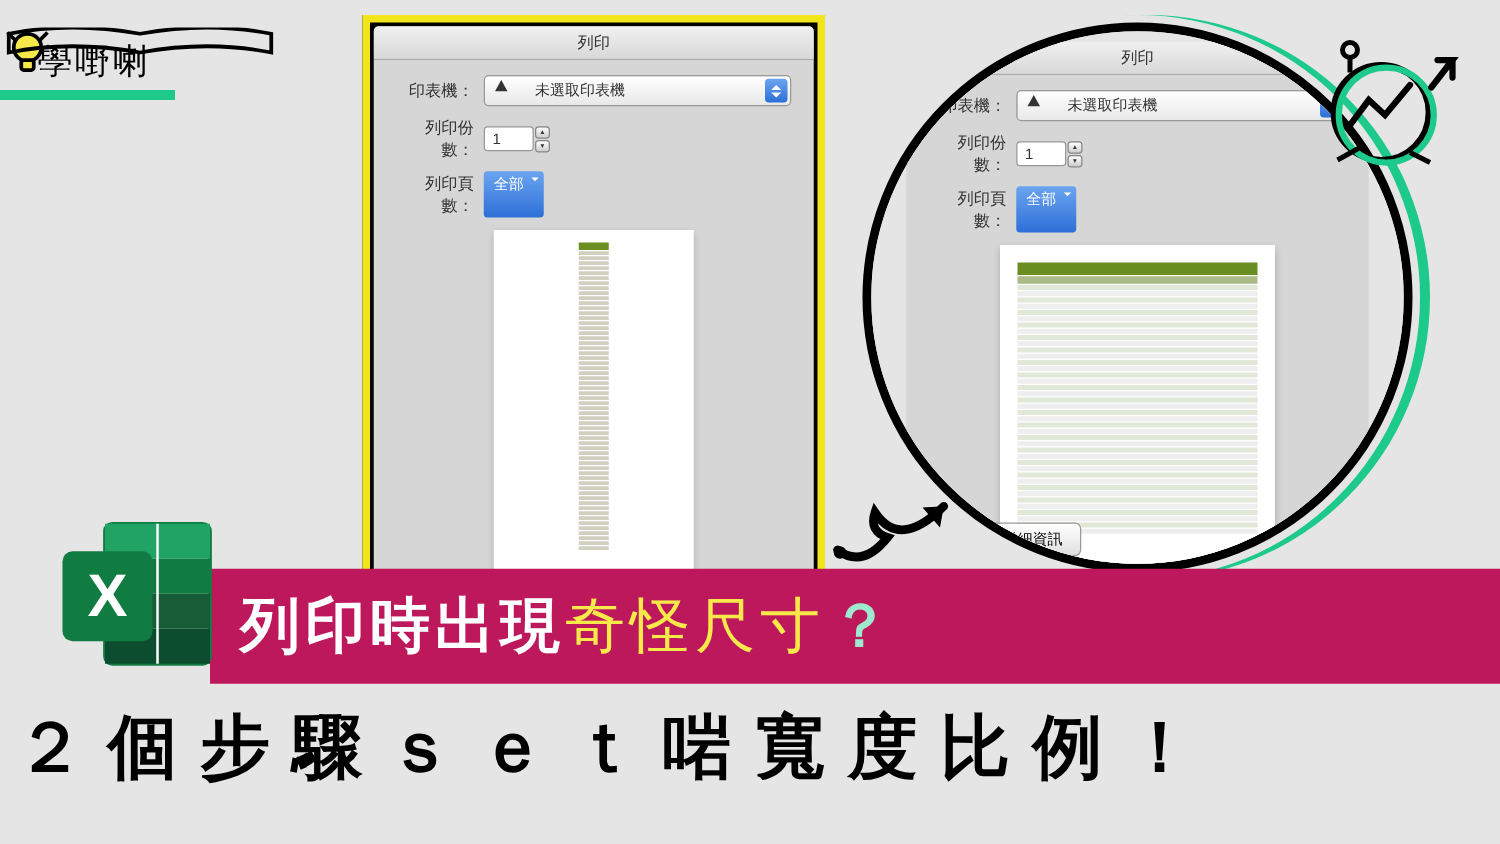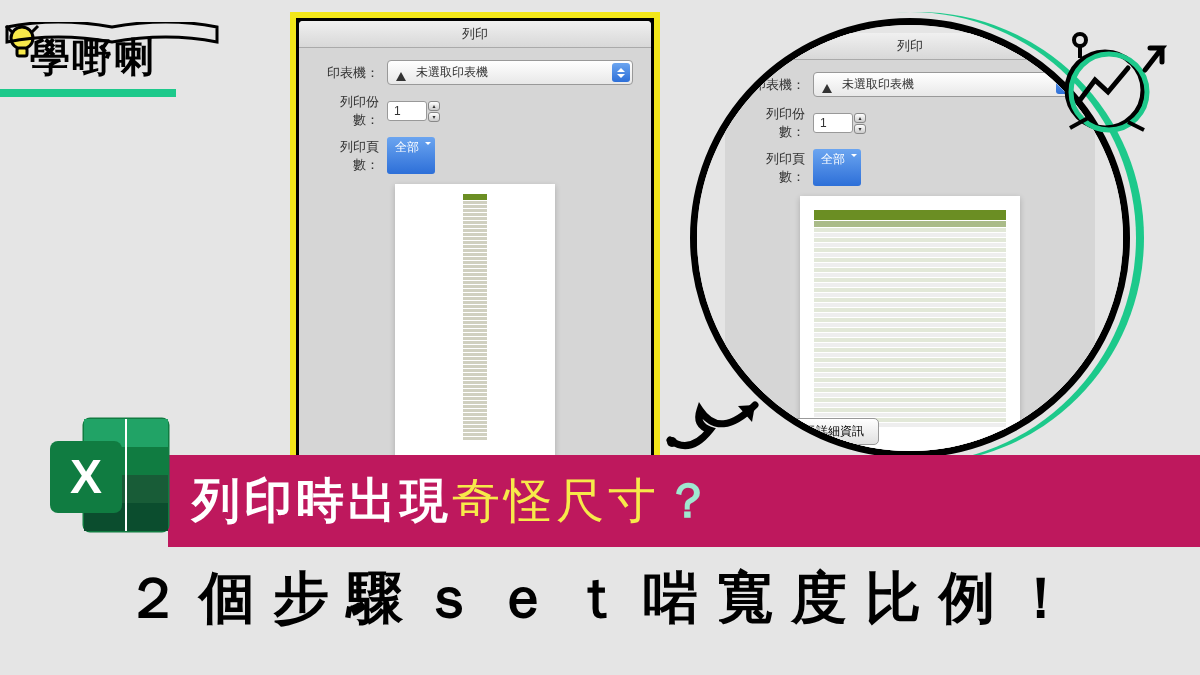--- a/index.html
+++ b/index.html
@@ -1,41 +1,41 @@
 <!DOCTYPE html>
 <html><head>
 <meta charset="utf-8">
 <style>
 *{margin:0;padding:0;box-sizing:border-box}
 body{width:1200px;height:675px;background:#e5e5e5;font-family:-apple-system,"PingFang TC","Microsoft JhengHei",sans-serif;position:relative;overflow:hidden}
 
 
 .learn-badge{position:absolute;top:30px;left:30px;z-index:10}
 .learn-badge svg{position:absolute;top:-8px;left:-28px}
-.learn-text{font-size:40px;font-weight:700;color:#000;position:relative;z-index:2;letter-spacing:2px}
+.learn-text{font-size:28px;font-weight:400;color:#000;position:relative;z-index:2;letter-spacing:2px}
 .learn-underline{position:absolute;left:-30px;right:-20px;bottom:-12px;height:8px;background:#1dc98b}
 .book-lines{position:absolute;bottom:-24px;left:-40px}
 
 
 .dialog-left{position:absolute;top:12px;left:290px;width:370px;height:480px;border:6px solid #f2e61a;background:#000;z-index:5}
 .dialog-left-inner{position:absolute;inset:3px;background:#d6d6d6;border-radius:4px}
 
 
 .circle-wrap{position:absolute;top:18px;right:70px;width:440px;height:440px;z-index:6}
 .circle-border{position:absolute;inset:0;border:7px solid #000;border-radius:50%;overflow:hidden}
 .circle-glow{position:absolute;inset:-6px;border-radius:50%;box-shadow:8px 0 0 #1dc98b}
 .circle-inner{position:absolute;inset:0;background:#e5e5e5;display:flex;align-items:flex-start;justify-content:center}
 .dialog-right{width:370px;height:420px;background:#d6d6d6;border-radius:4px;margin-top:8px;position:relative}
 
 
 .dlg-title{text-align:center;font-size:13px;color:#333;padding:4px 0;background:linear-gradient(#f0f0f0,#d8d8d8);border-bottom:1px solid #aaa;border-radius:4px 4px 0 0}
 .dlg-body{padding:12px 18px}
 .form-row{display:flex;align-items:center;margin-bottom:8px;gap:8px;font-size:13px;color:#333}
 .form-row label{width:62px;text-align:right}
-.dropdown{flex:1;background:linear-gradient(#fff,#e8e8e8);border:1px solid #999;border-radius:4px;padding:3px 22px 3px 8px;position:relative;font-size:12px;display:flex;align-items:flex-end;gap:8px}
+.dropdown{flex:1;background:linear-gradient(#fff,#e8e8e8);border:1px solid #999;border-radius:4px;padding:3px 22px 3px 8px;position:relative;font-size:12px;display:flex;align-items:flex-start;gap:20px}
 .dropdown-arrow{position:absolute;right:2px;top:2px;bottom:2px;width:18px;background:linear-gradient(#6ba5f0,#2d6fd8);border-radius:3px;display:flex;flex-direction:column;align-items:center;justify-content:center}
 .dropdown-arrow::before{content:"";border:4px solid transparent;border-bottom-color:#fff;margin-bottom:1px}
 .dropdown-arrow::after{content:"";border:4px solid transparent;border-top-color:#fff;margin-top:1px}
 .spinner{width:40px;background:#fff;border:1px solid #999;border-radius:3px;padding:2px 14px 2px 6px;font-size:12px;position:relative}
 .spin-btns{position:absolute;right:-14px;top:-1px;bottom:-1px;width:12px;display:flex;flex-direction:column;gap:1px}
 .spin-btns span{flex:1;background:linear-gradient(#fff,#ccc);border:1px solid #888;border-radius:3px;font-size:6px;text-align:center;line-height:8px}
 .mini-drop{background:linear-gradient(#6ba5f0,#2d6fd8);color:#fff;border-radius:3px;padding:2px 16px 18px 8px;font-size:12px;position:relative}
 .mini-drop::after{content:"";position:absolute;right:4px;top:5px;border:3px solid transparent;border-top-color:#fff}
 
 
@@ -62,21 +62,21 @@
 
 
 .excel-icon{position:absolute;bottom:130px;left:40px;z-index:12}
 
 
 .banner-green{position:absolute;bottom:128px;left:168px;right:0;background:#be185d;padding:14px 24px;z-index:11;display:flex;align-items:baseline}
 .banner-green .t1{color:#fff;font-size:48px;font-weight:900;letter-spacing:4px}
 .banner-green .t2{color:#f7e94a;font-size:48px;font-weight:400;letter-spacing:4px}
 .banner-green .q{color:#9fe8d0;font-size:48px;font-weight:900;margin-left:4px}
 
-.banner-white{position:absolute;bottom:38px;left:12px;right:0;text-align:center;z-index:11}
+.banner-white{position:absolute;bottom:38px;left:12px;right:0;text-align:left;z-index:11}
 .banner-white span{font-size:56px;font-weight:900;color:#000;letter-spacing:18px}
 
 
 .warn-icon{display:inline-block;width:0;height:0;border-left:5px solid transparent;border-right:5px solid transparent;border-bottom:9px solid #333;position:relative;margin-right:2px}
 </style>
 </head>
 <body>
 
 <div class="learn-badge">
   <svg width="40" height="44" viewBox="0 0 40 44">
@@ -256,21 +256,21 @@
               <div class="table-row"></div>
               <div class="table-row"></div>
               <div class="table-row"></div>
               <div class="table-row"></div>
               <div class="table-row"></div>
               <div class="table-row"></div>
           </div>
 
         </div>
         <div class="dlg-footer">
-          <div style="display:flex;gap:20px;align-items:flex-end">
+          <div style="display:flex;gap:6px;align-items:flex-end">
             <span class="qmark">?</span>
             <span class="footer-btn">顯示詳細資訊</span>
           </div>
           <span class="footer-btn">取消</span>
         </div>
       </div>
     </div>
   </div>
 </div>
 

